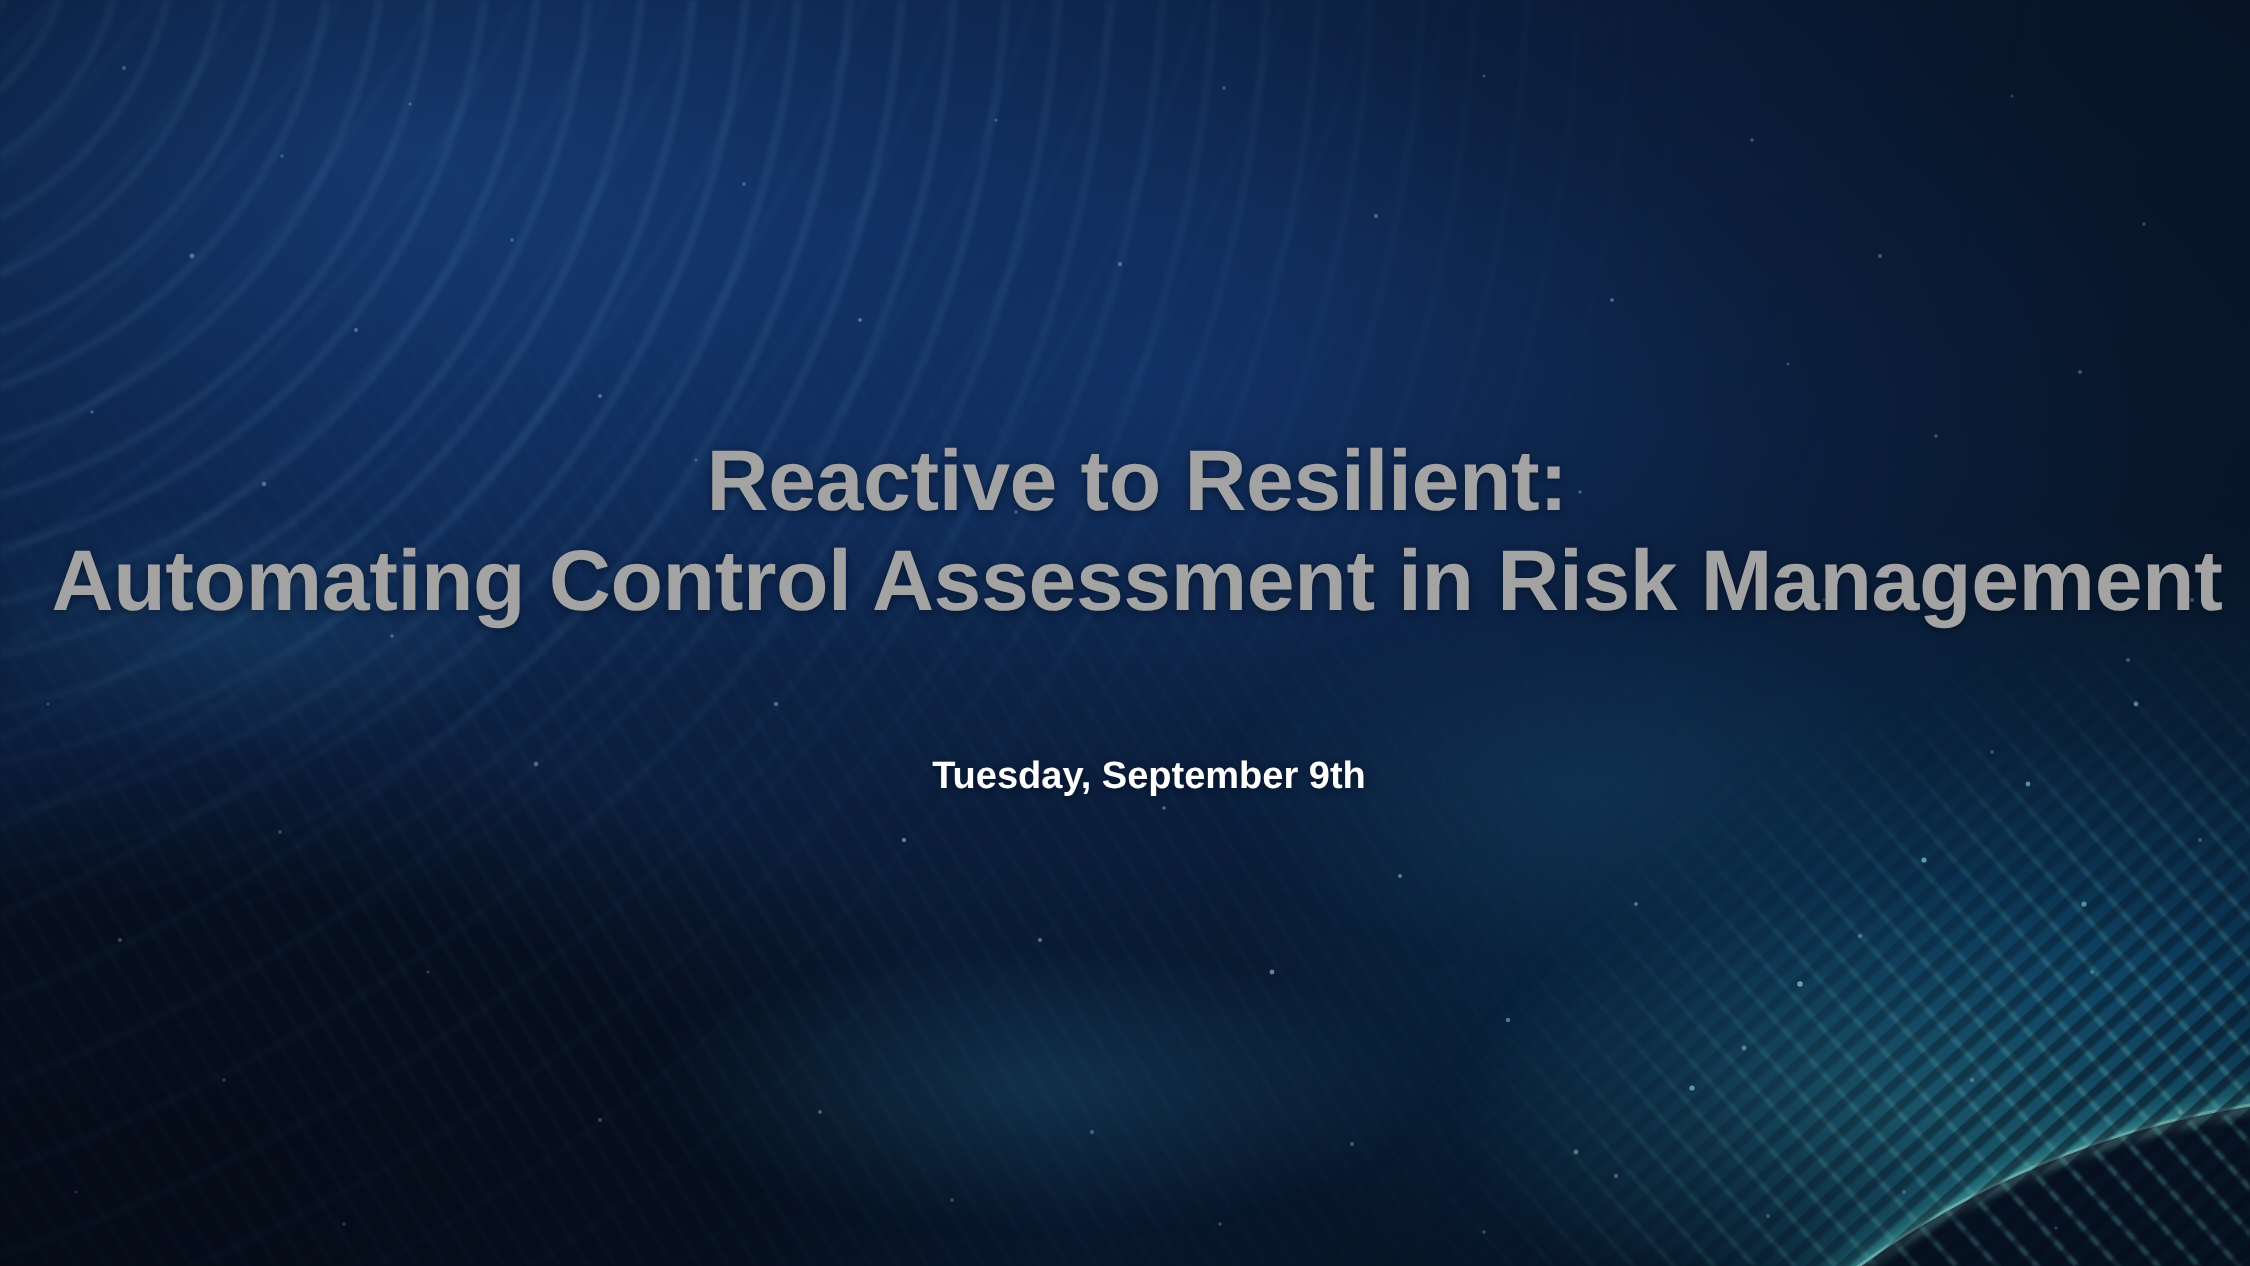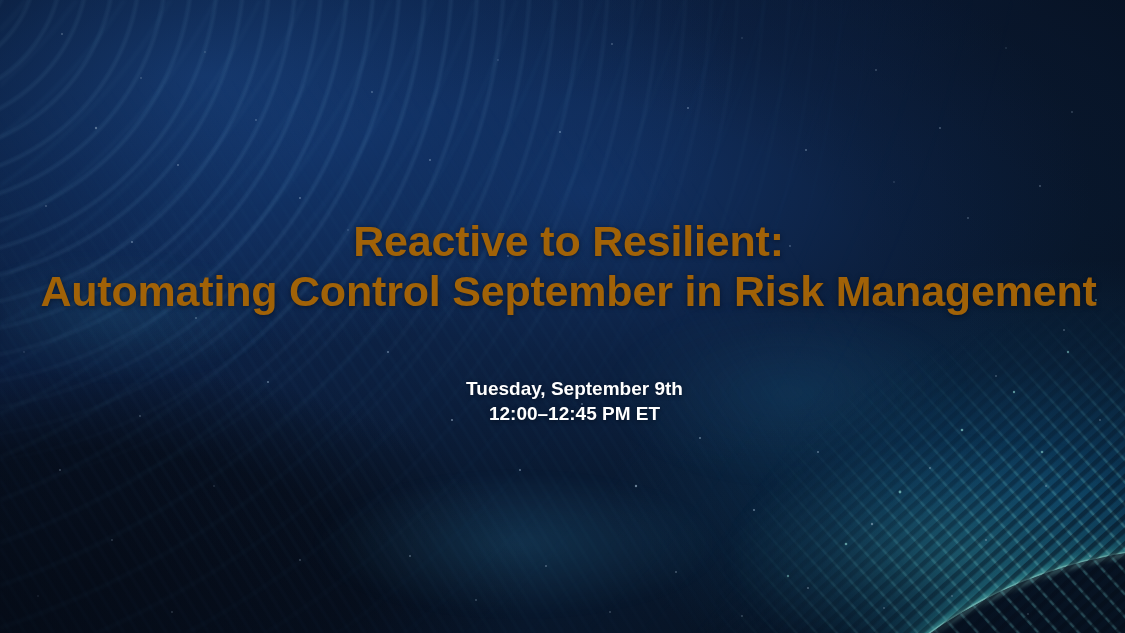--- a/index.html
+++ b/index.html
@@ -166,21 +166,21 @@
     justify-content: flex-start;
     text-align: center;
   }
 
   .title-block {
     margin-top: 216px;
     width: 100%;
   }
 
   .title-line {
-    color: #a16207;
+    color: #a3a3a3;
     font-family: "Liberation Sans", sans-serif;
     font-weight: bold;
     font-size: 43px;
     line-height: 50px;
     letter-spacing: -0.2px;
     text-shadow: 0 1px 5px rgba(2,10,22,0.55);
     white-space: nowrap;
     padding-left: 12px;
   }
   .title-line-2 {
@@ -306,22 +306,21 @@
       </g>
     </svg>
   </div>
 
   <div class="bg-layer bg-vignette"></div>
 
   <div class="content">
 
     <div class="title-block">
       <div class="title-line title-line-1">Reactive to Resilient:</div>
-      <div class="title-line title-line-2">Automating Control September in Risk Management</div>
+      <div class="title-line title-line-2">Automating Control Assessment in Risk Management</div>
     </div>
 
     <div class="subtitle-block">
       <div class="subtitle-line">Tuesday, September 9th</div>
-      <div class="subtitle-line">12:00–12:45 PM ET</div>
     </div>
 
   </div>
 </div>
 
 </body></html>

